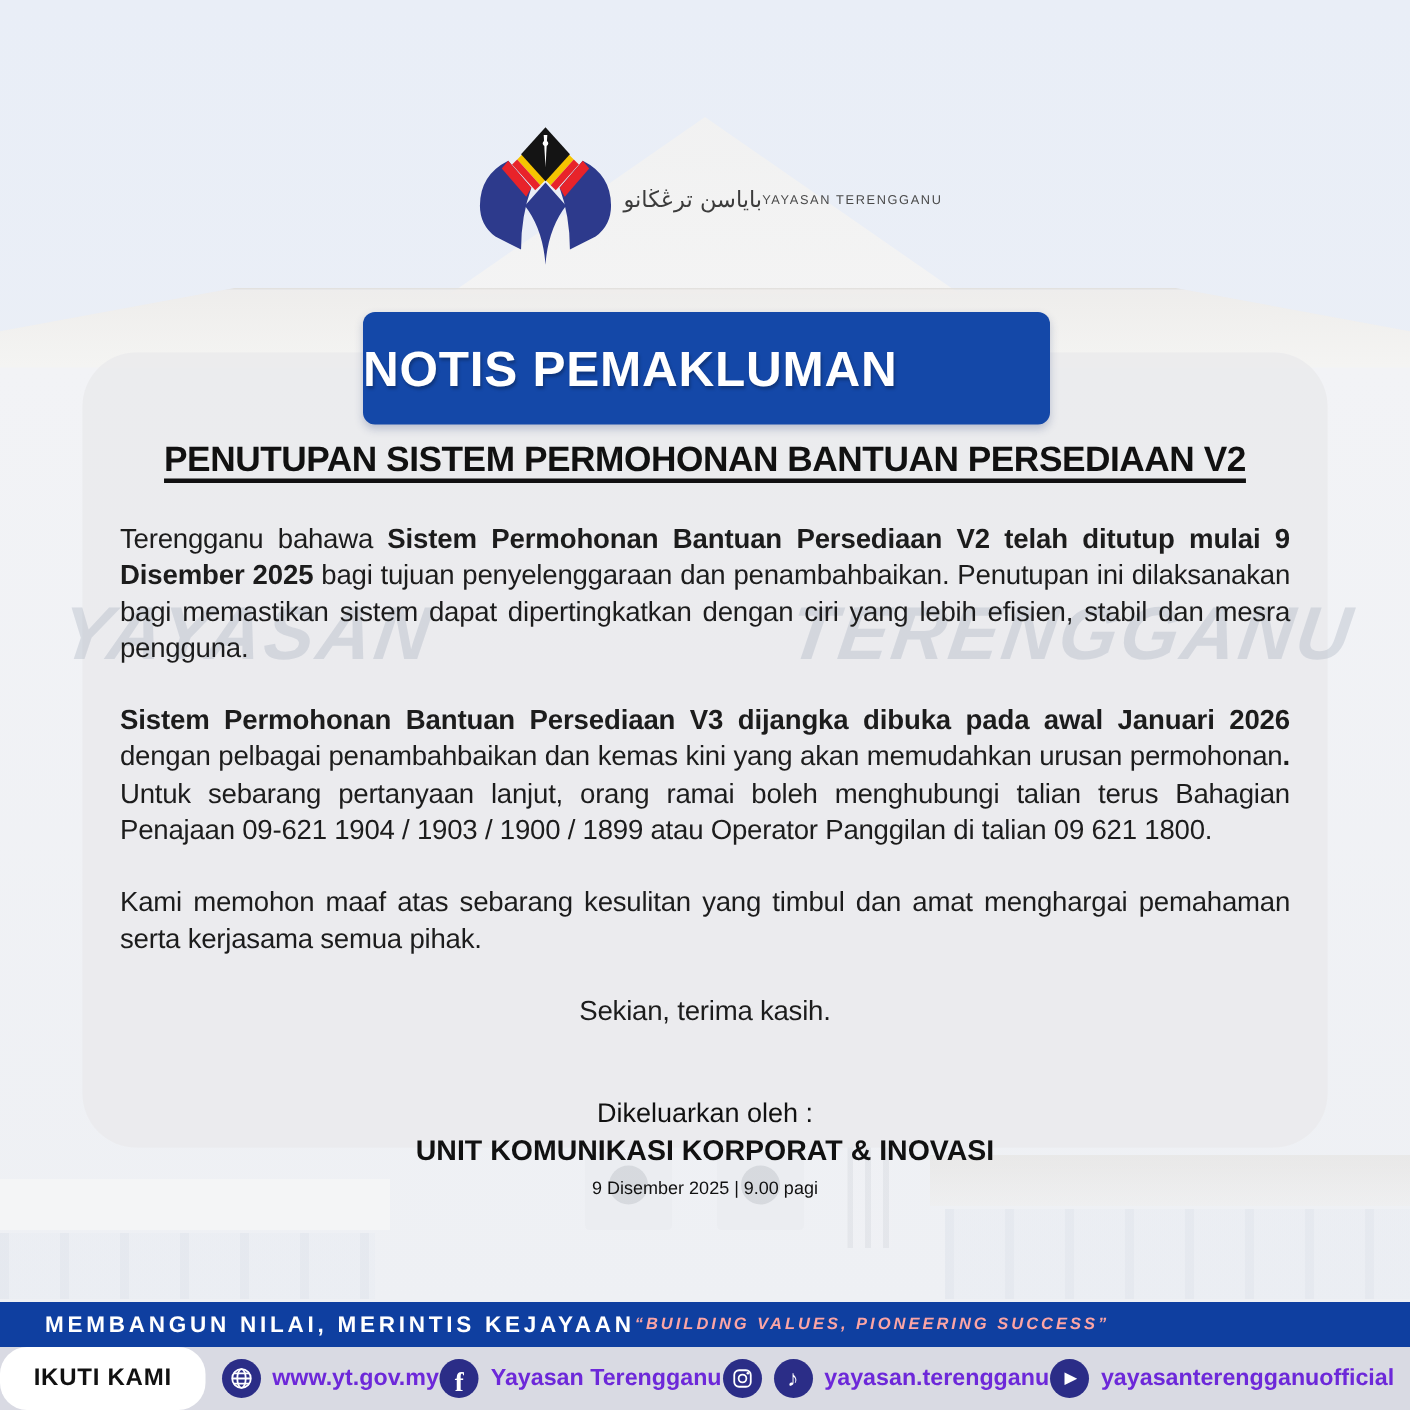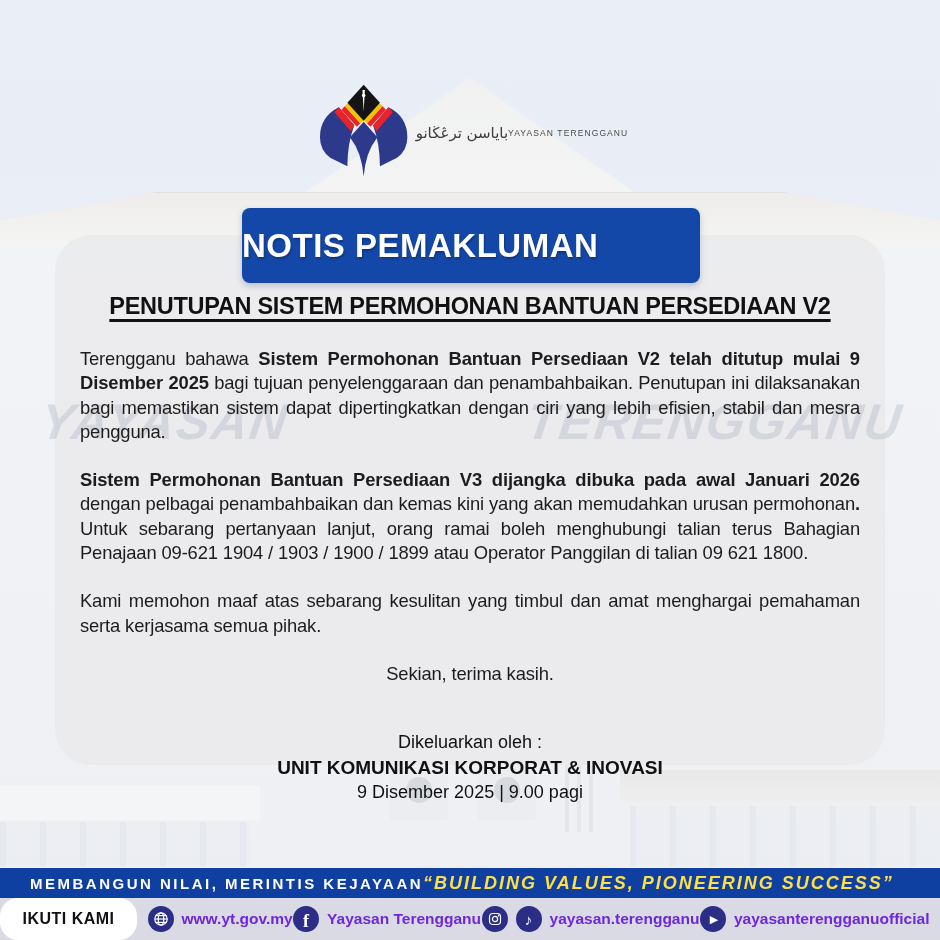--- a/index.html
+++ b/index.html
@@ -50,27 +50,27 @@
   .notice-title{text-align:center;font-weight:bold;font-size:23.5px;color:#111;
     letter-spacing:-.3px;text-decoration:underline;text-underline-offset:5px;
     text-decoration-thickness:2.5px;margin:0 0 27px 0;}
   .para{font-size:18.4px;line-height:1.32;color:#1c1c1c;text-align:justify;
     letter-spacing:-.15px;margin:0 0 24px 0;}
   .para b{letter-spacing:-.1px;}
   .sekian{text-align:center;margin-bottom:16px;}
   .issued{margin-top:44px;text-align:center;color:#111;line-height:25px;}
   .issued .lbl{font-size:18px;}
   .issued .unit{font-size:19px;font-weight:bold;}
-  .issued .dt{font-size:18px;text-align:center;}
+  .issued .dt{font-size:12px;text-align:center;}
 
   
   .tagline{position:absolute;left:0;top:868px;width:940px;height:30px;background:#0f3fa0;
     display:flex;align-items:center;justify-content:flex-start;padding:0 30px;box-sizing:border-box;}
   .tag-my{color:#fff;font-weight:bold;font-size:15px;letter-spacing:2.5px;}
-  .tag-en{color:#fde047;font-weight:bold;font-style:italic;font-size:18px;letter-spacing:2px;}
+  .tag-en{color:#fca5a5;font-weight:bold;font-style:italic;font-size:11px;letter-spacing:2px;}
 
   
   .social{position:absolute;left:0;top:898px;width:940px;height:42px;background:#d9dae3;
     display:flex;align-items:center;}
   .follow{width:137px;height:42px;background:#fff;display:flex;align-items:center;justify-content:center;
     font-weight:bold;font-size:16px;color:#111;letter-spacing:.5px;flex:0 0 auto;border-radius:18px;}
   .soc-items{flex:1;display:flex;align-items:center;justify-content:space-evenly;padding:0 10px;}
   .soc-item{display:flex;align-items:center;gap:8px;cursor:pointer;}
   .soc-label{color:#6d28d9;font-weight:bold;font-size:15.5px;}
   .icircle{width:26px;height:26px;border-radius:50%;background:#2b2d87;color:#fff;

